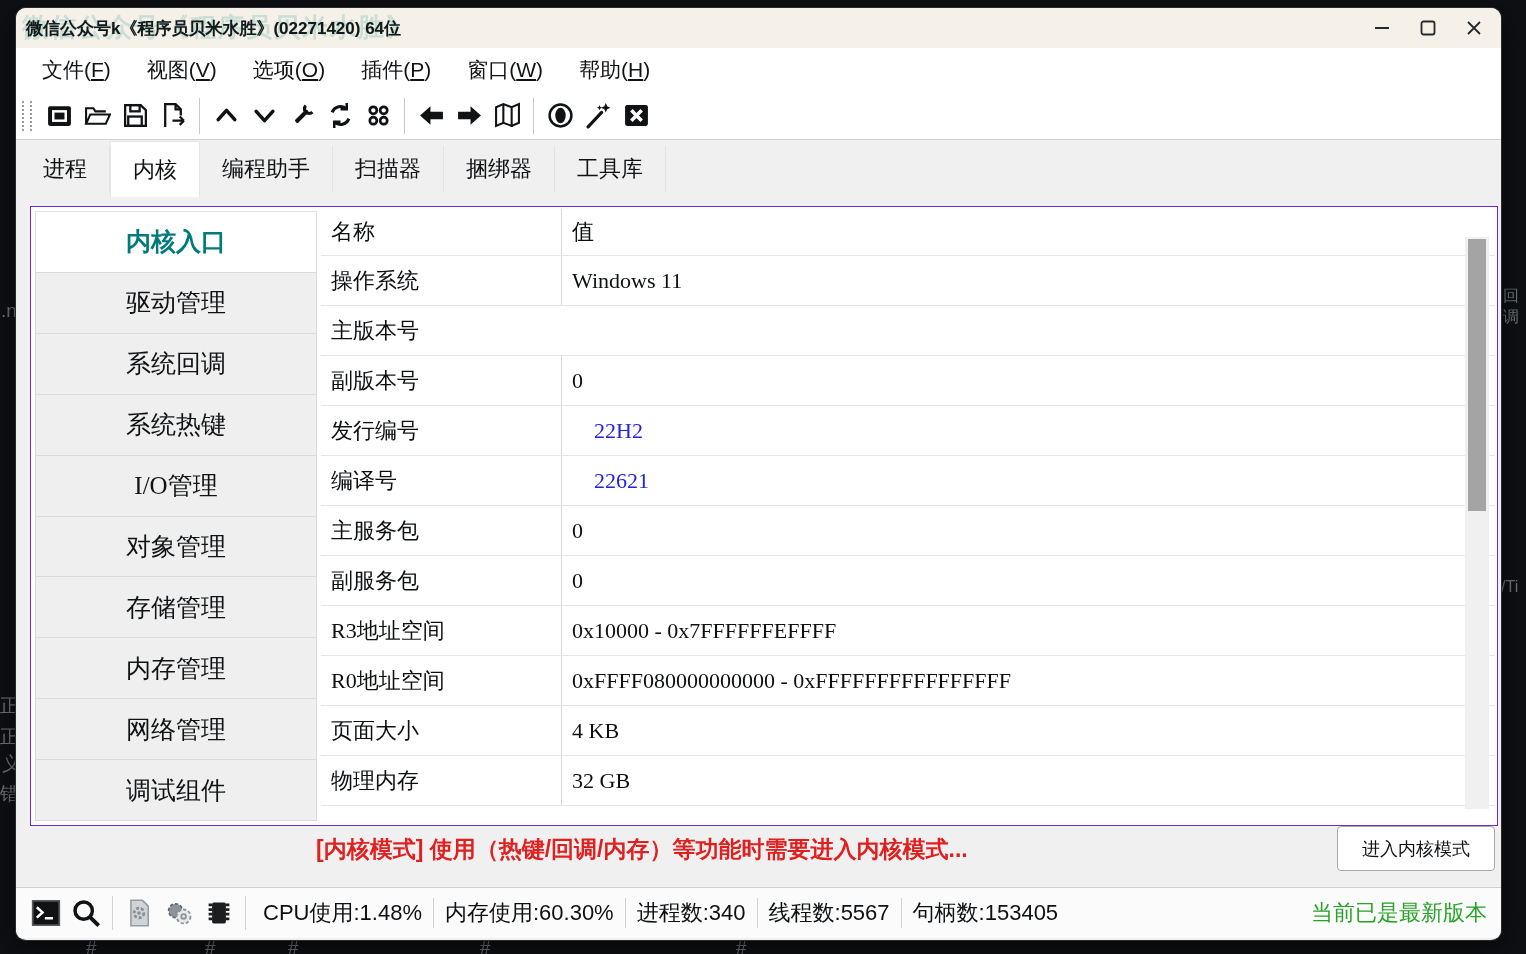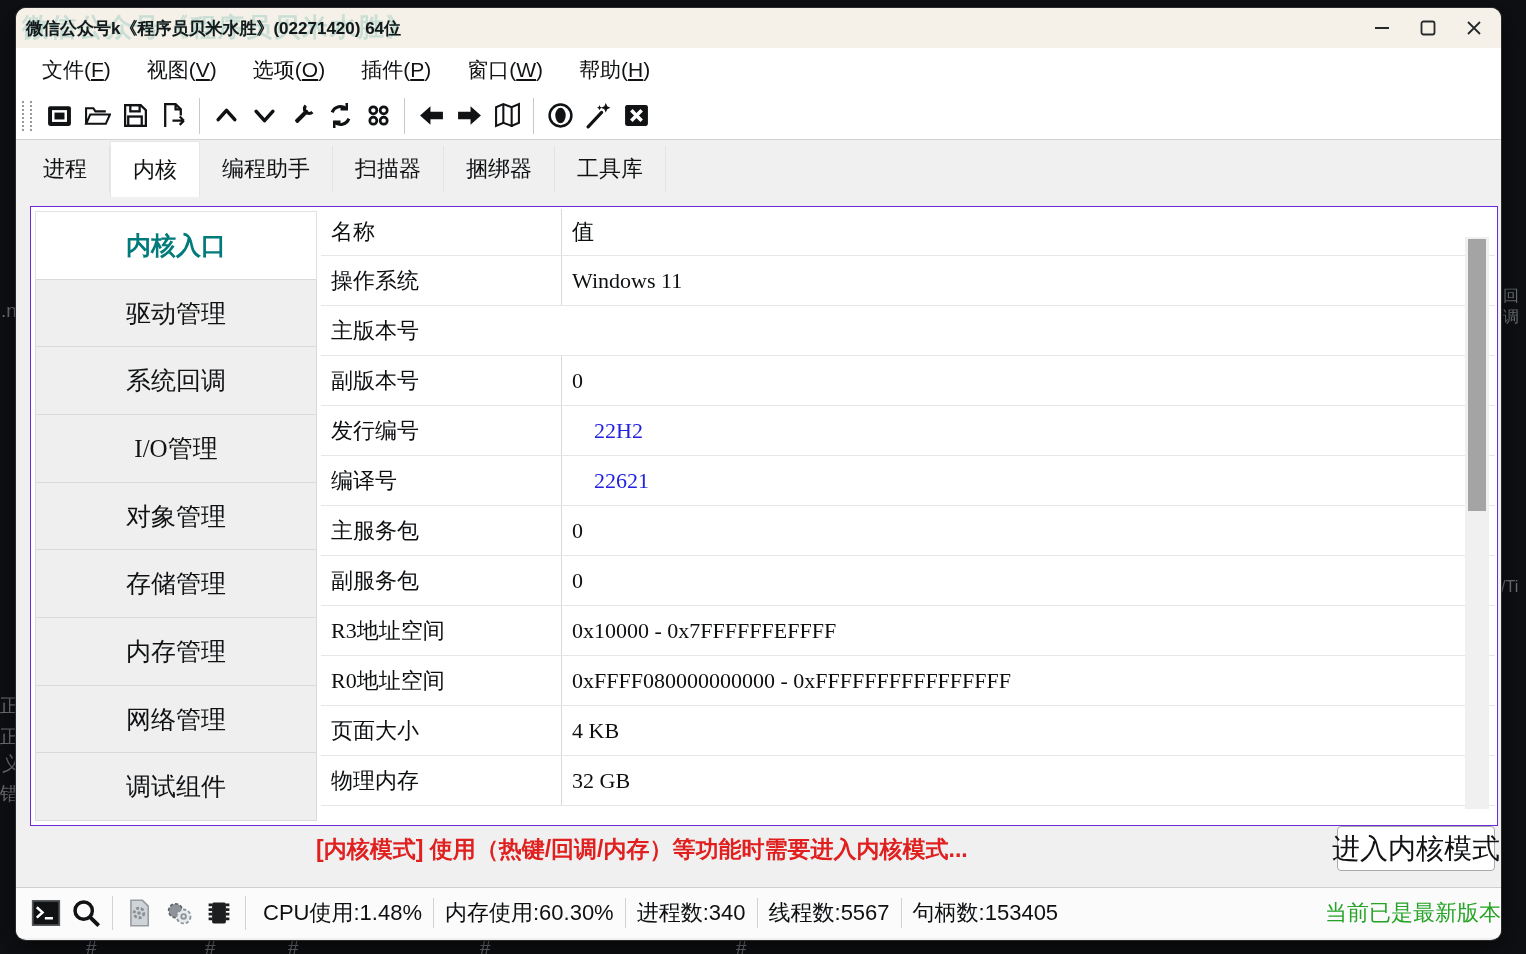--- a/index.html
+++ b/index.html
@@ -45,29 +45,29 @@
   .tablewrap{position:absolute;left:290px;top:2px;right:2px;bottom:2px;background:#fff;}
   .trow{display:flex;height:49px;border-bottom:1px solid #e6e6e6;align-items:center;font-size:22px;color:#0d0f11;}
   .trow.head{height:46px;}
   .tc-name{width:240px;padding-left:10px;box-sizing:border-box;flex:none;white-space:nowrap;}
   .tc-val{flex:1;border-left:1px solid #d8d8d8;padding-left:10px;align-self:stretch;display:flex;align-items:center;white-space:nowrap;}
   .v-blue{color:#2121df;padding-left:32px;}
   .vscroll{position:absolute;top:30px;right:8px;width:24px;height:572px;background:#f0f0f0;}
   .vthumb{position:absolute;left:3px;top:2px;width:18px;height:272px;background:#a4a4a4;}
   .hint-text{position:absolute;left:300px;top:636px;font-size:23px;color:#e01f1f;font-weight:700;white-space:nowrap;}
   .kernel-btn{position:absolute;right:6px;top:628px;width:156px;height:43px;background:#fff;border:1px solid #a9a9a9;
-      border-radius:4px;display:flex;align-items:center;justify-content:center;font-size:28px;color:#101214;white-space:nowrap;}
+      border-radius:4px;display:flex;align-items:center;justify-content:center;font-size:18px;color:#101214;white-space:nowrap;}
   
   .statusbar{position:absolute;left:0;right:0;bottom:2px;height:50px;background:#fbfbfb;border-top:1px solid #cfcfcf;
       display:flex;align-items:center;padding-left:10px;}
   .sicon{width:36px;height:36px;display:flex;align-items:center;justify-content:center;margin:0 2px;}
   .ssep{width:1px;height:34px;background:#d2d2d2;margin:0 6px;}
   .sseg{font-size:22px;color:#0d0f11;padding:0 11px;border-left:1px solid #d2d2d2;white-space:nowrap;}
   .sseg:first-of-type{border-left:none;}
-  .update-ok{margin-left:auto;font-size:22px;color:#27a427;white-space:nowrap;}
+  .update-ok{margin-left:auto;padding-right:14px;font-size:22px;color:#27a427;white-space:nowrap;}
 </style>
 </head>
 <body>
 
 <span class="frag" style="left:1px;top:300px;">.n</span>
 <span class="frag" style="left:0;top:693px;">正</span>
 <span class="frag" style="left:0;top:724px;">正</span>
 <span class="frag" style="left:2px;top:751px;">义</span>
 <span class="frag" style="left:0;top:781px;">错</span>
 <span class="frag" style="left:1503px;top:286px;font-size:16px;">回调</span>
@@ -222,20 +222,21 @@
     <div class="tab">工具库</div>
   </div>
 
   <div class="content">
     <div class="panel">
 
       <div class="sidebar">
         <div class="side-item active">内核入口</div>
         <div class="side-item">驱动管理</div>
         <div class="side-item">系统回调</div>
+        <div class="side-item">系统热键</div>
         <div class="side-item">I/O管理</div>
         <div class="side-item">对象管理</div>
         <div class="side-item">存储管理</div>
         <div class="side-item">内存管理</div>
         <div class="side-item">网络管理</div>
         <div class="side-item">调试组件</div>
       </div>
 
       <div class="tablewrap">
         <div class="trow head">

